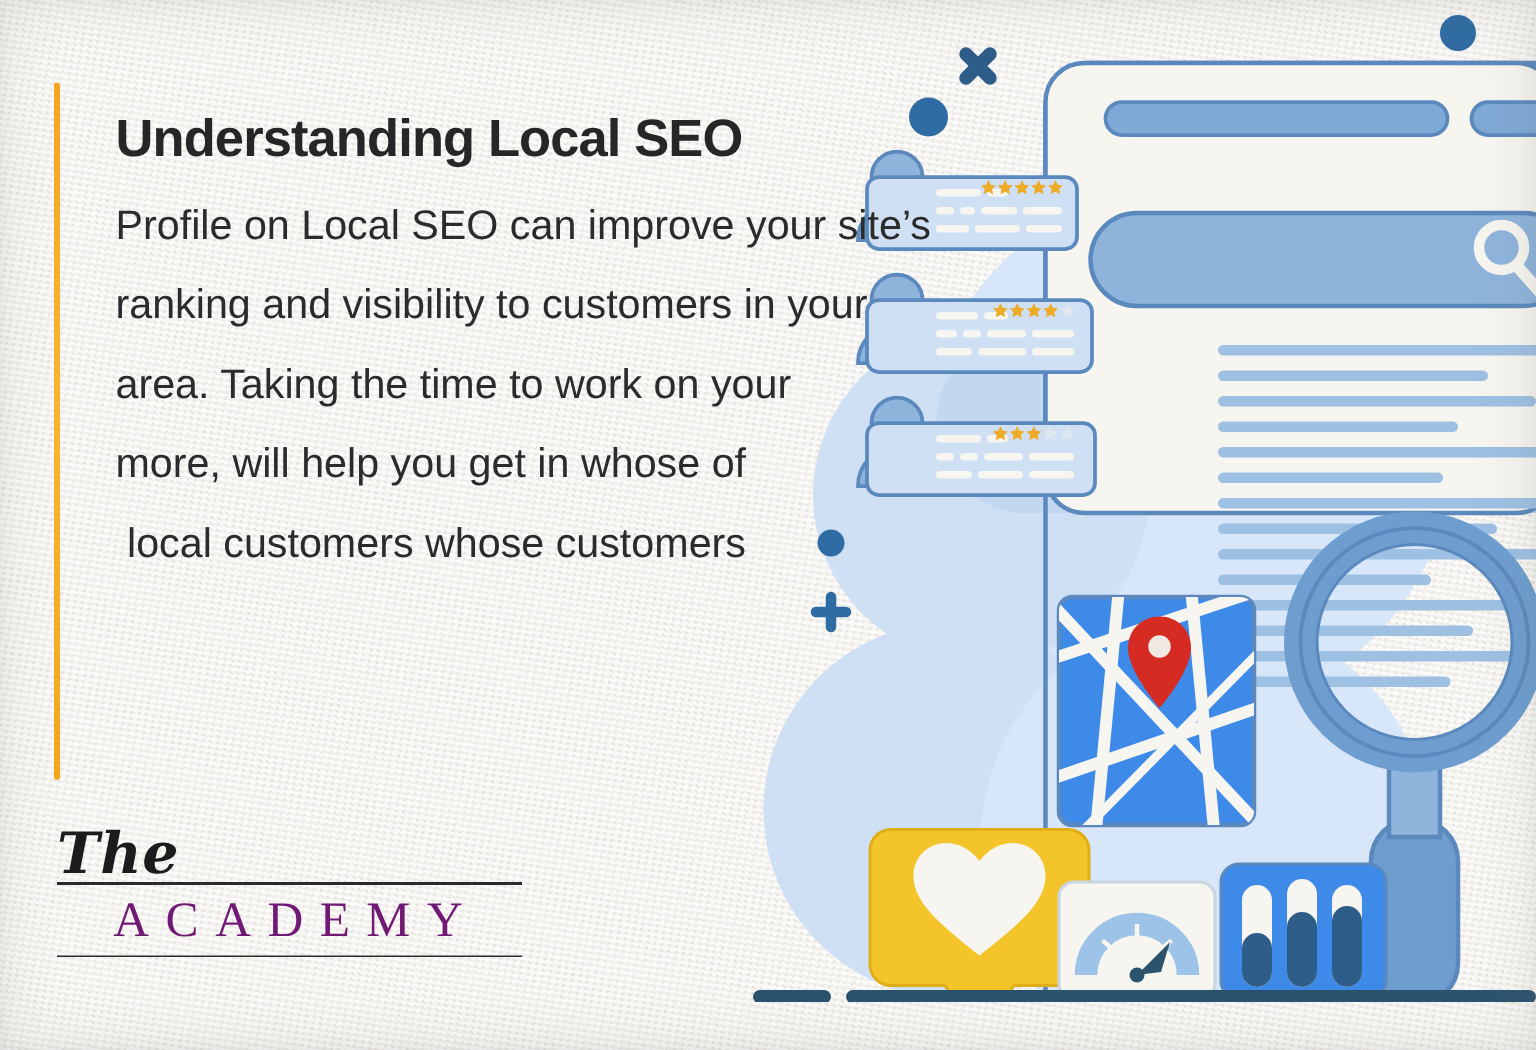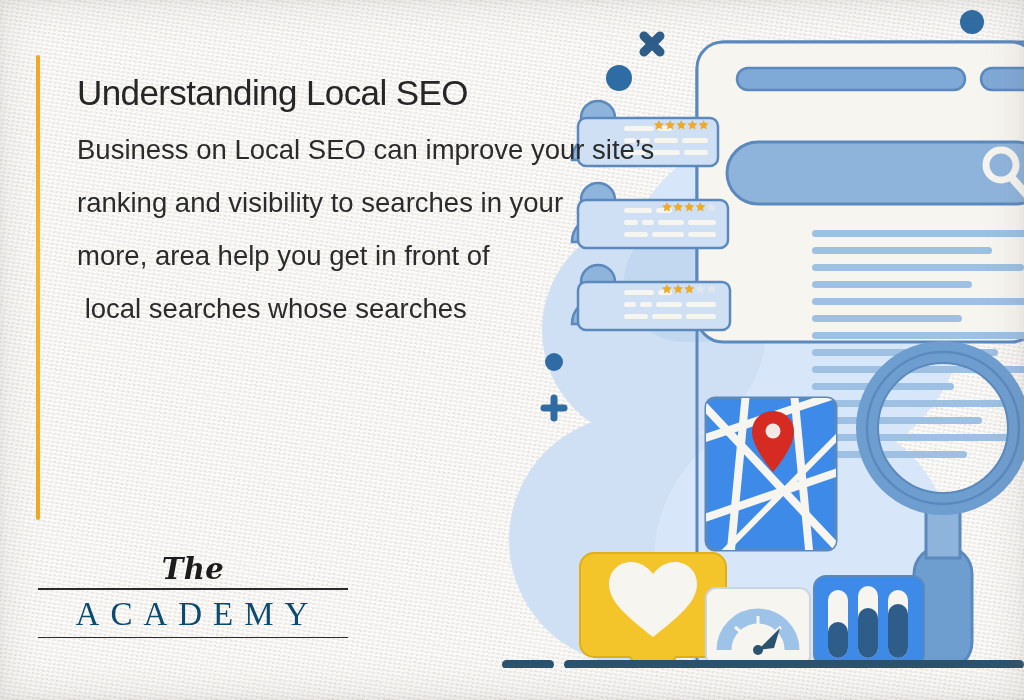--- a/index.html
+++ b/index.html
@@ -23,39 +23,39 @@
   }
 
   
   #accent-rule{
     position:absolute;left:36px;top:55px;width:4px;height:465px;z-index:6;
     background:linear-gradient(180deg,#f5a623 0%,#f7b733 45%,#f2a81d 100%);
     border-radius:2px;
   }
   #page-title{
     position:absolute;left:77px;top:50px;z-index:8;
-    font-size:35px;font-weight:normal;letter-spacing:-.6px;
+    font-size:35px;font-weight:bold;letter-spacing:-.6px;
     color:#262626;white-space:nowrap;
   }
   #body-copy{
     position:absolute;left:77px;top:123px;width:690px;z-index:8;
     font-size:27.5px;line-height:53px;color:#2b2b2b;font-weight:400;
   }
   #body-copy .ln{display:block;white-space:pre;}
 
   
   #logo{position:absolute;left:38px;top:552px;width:310px;z-index:9;}
   #logo-the{
     font-family:"DejaVu Serif", serif;font-style:italic;font-weight:bold;
-    font-size:29px;color:#1c1c1c;text-align:center;line-height:34px;
+    font-size:38px;color:#1c1c1c;text-align:left;line-height:34px;
     letter-spacing:.5px;
   }
   #logo-rule-top{height:1.5px;background:#2b2b2b;margin-top:2px;}
   #logo-academy{
-    font-family:"Liberation Serif", serif;font-size:33px;color:#0c4a6e;
+    font-family:"Liberation Serif", serif;font-size:33px;color:#701a75;
     text-align:center;letter-spacing:11px;padding:5px 0 4px 9px;line-height:38px;
   }
   #logo-rule-bottom{height:1.5px;background:#2b2b2b;}
 
   
   #illustration{position:absolute;right:0;top:0;width:530px;height:700px;z-index:4;}
   #illustration svg{display:block;}
 </style>
 </head>
 <body>
@@ -254,24 +254,25 @@
 
   </g>
 </svg>
 </div>
 
 <div id="accent-rule"></div>
 
 <h1 id="page-title">Understanding Local SEO</h1>
 
 <div id="body-copy">
-  <span class="ln">Business on Local SEO can improve your site’s</span>
-  <span class="ln">ranking and visibility to searches in your</span>
-  <span class="ln">more, area help you get in front of</span>
-  <span class="ln"> local searches whose searches</span>
+  <span class="ln">Profile on Local SEO can improve your site’s</span>
+  <span class="ln">ranking and visibility to customers in your</span>
+  <span class="ln">area. Taking the time to work on your</span>
+  <span class="ln">more, will help you get in whose of</span>
+  <span class="ln"> local customers whose customers</span>
 </div>
 
 <div id="logo">
   <div id="logo-the">The</div>
   <div id="logo-rule-top"></div>
   <div id="logo-academy">ACADEMY</div>
   <div id="logo-rule-bottom"></div>
 </div>
 
 <div id="vignette"></div>

